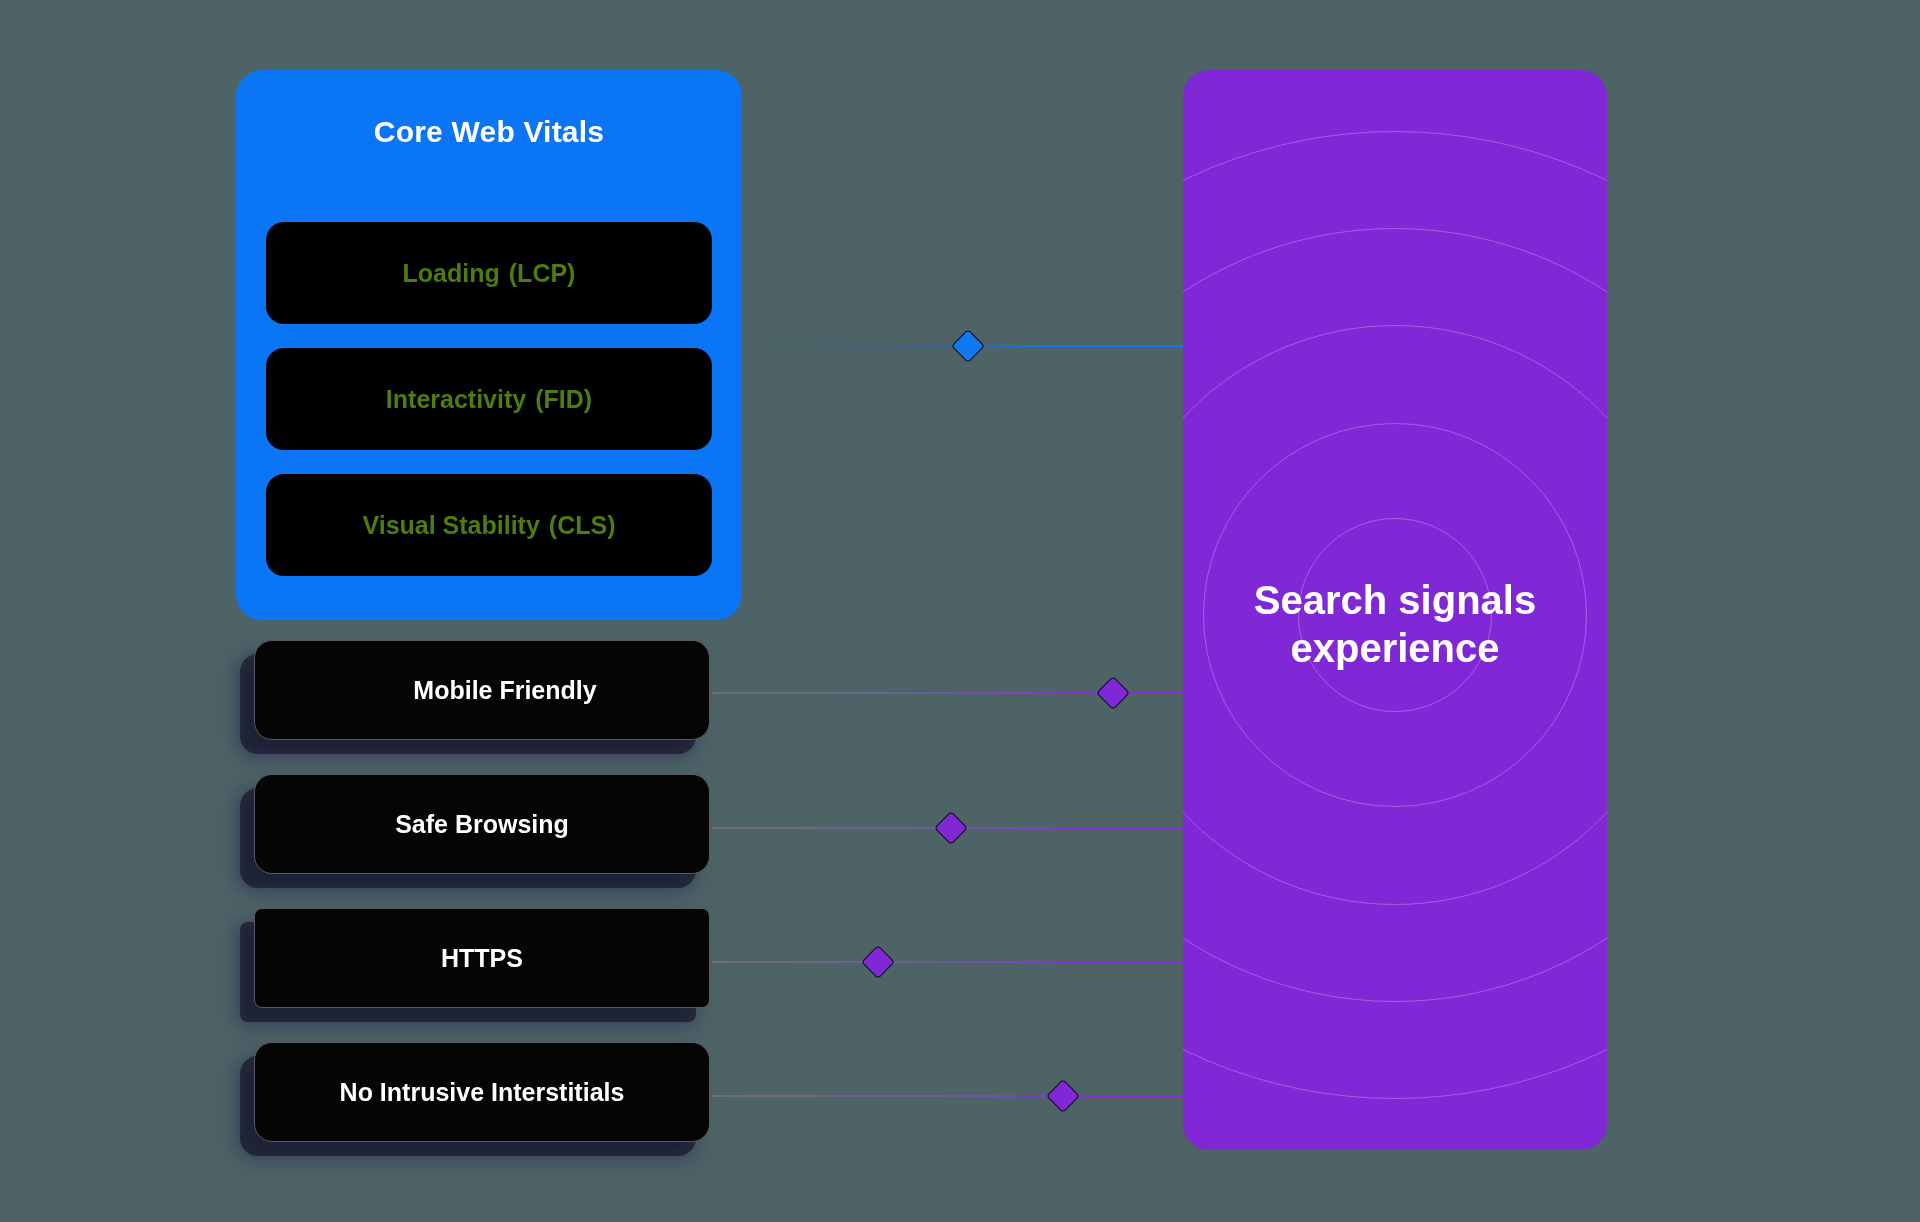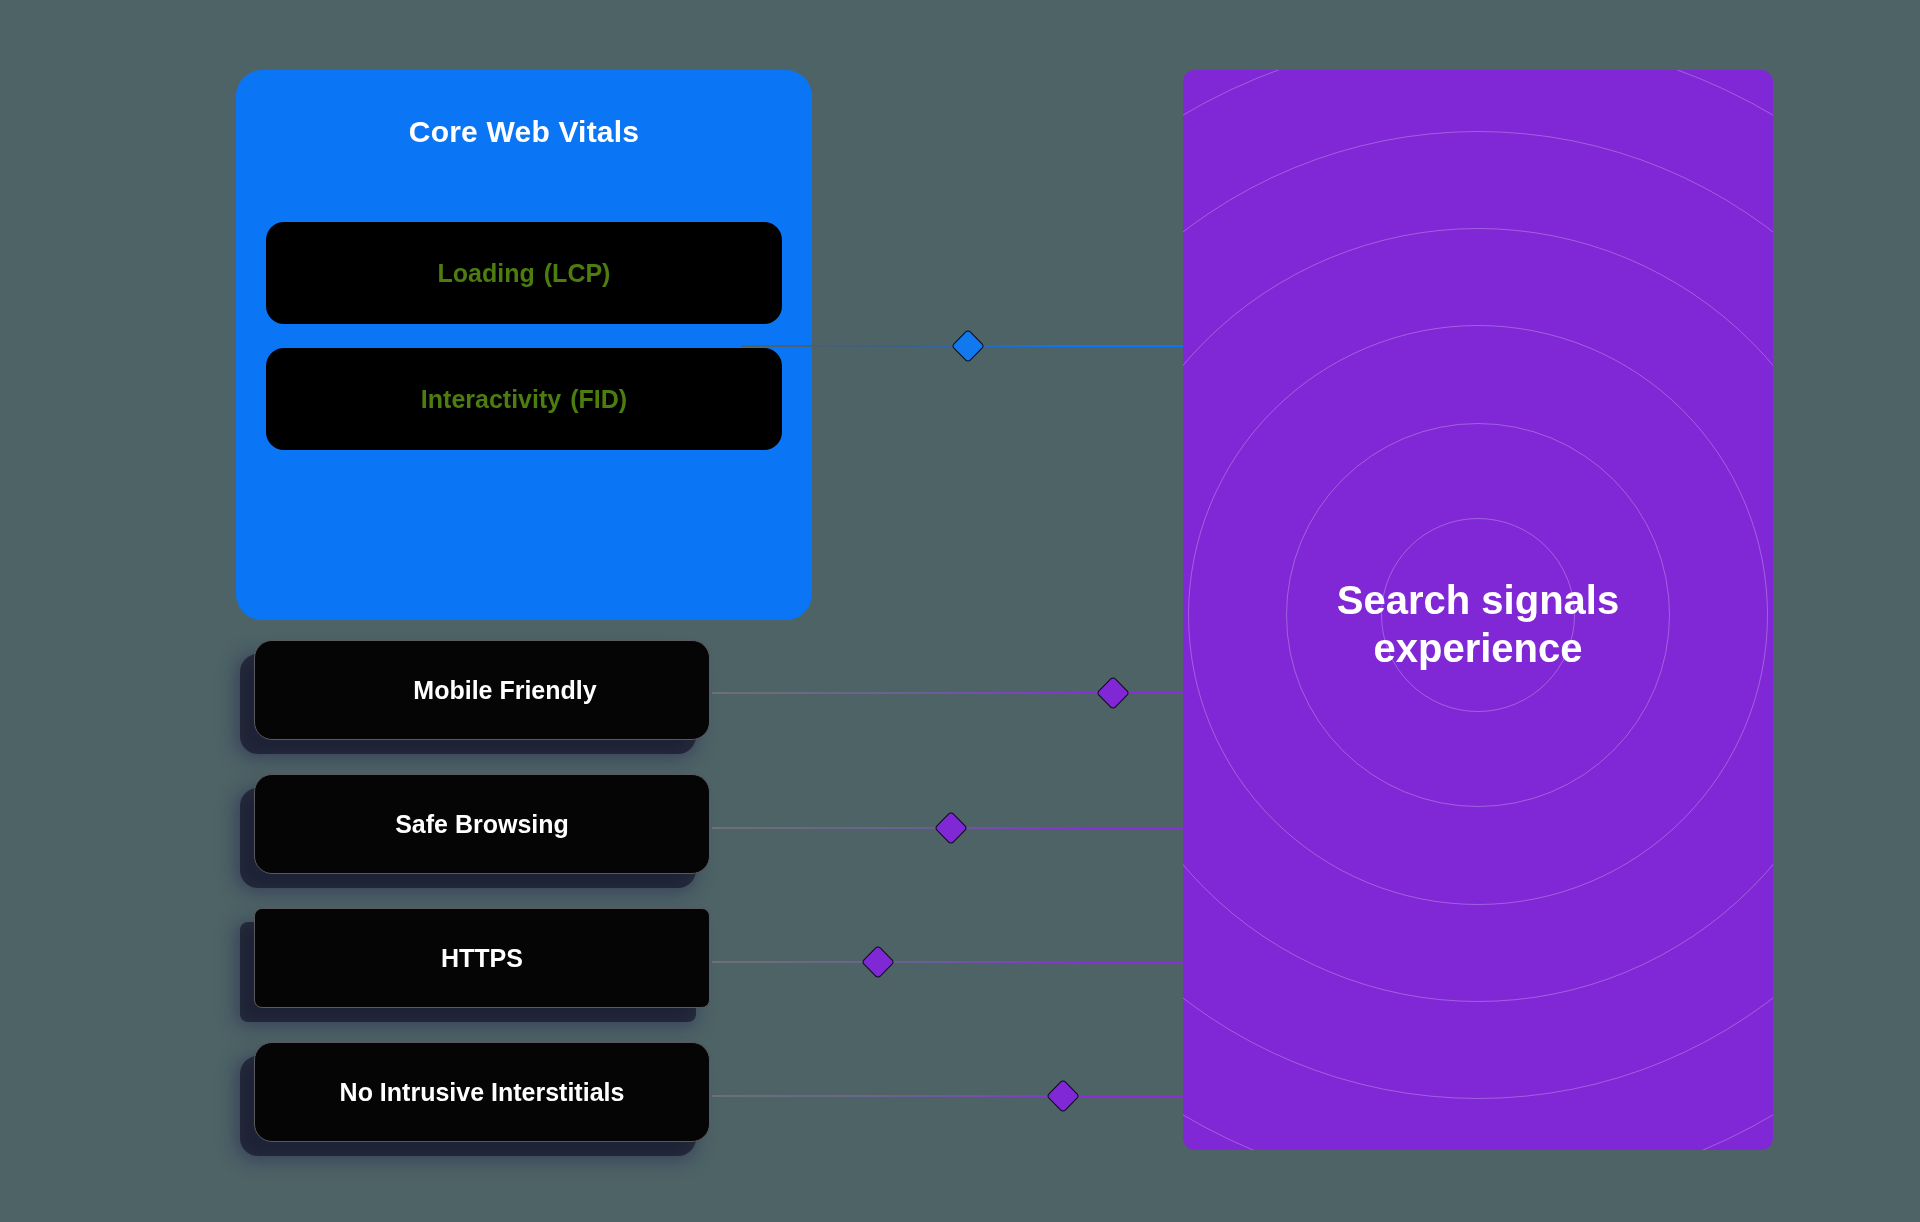--- a/index.html
+++ b/index.html
@@ -18,21 +18,21 @@
     width: 1920px;
     height: 1222px;
     background: #4d6366;
   }
 
   
   .cwv-panel {
     position: absolute;
     left: 236px;
     top: 70px;
-    width: 576px;
+    width: 506px;
     height: 550px;
     background: #0b76f5;
     border-radius: 26px;
     box-sizing: border-box;
     padding: 17px;
   }
   .cwv-title {
     position: absolute;
     left: 0;
     right: 0;
@@ -131,24 +131,24 @@
   .connector.purple .diamond {
     background: #8128d6;
     box-shadow: 0 0 0 1px #0a0a18;
   }
 
   
   .hub {
     position: absolute;
     left: 1183px;
     top: 70px;
-    width: 590px;
+    width: 424px;
     height: 1080px;
     background: #8128d6;
-    border-radius: 12px;
+    border-radius: 26px;
     overflow: hidden;
   }
   .hub .rings {
     position: absolute;
     left: 0;
     top: 0;
     width: 100%;
     height: 100%;
   }
   .hub .ring {
@@ -189,20 +189,24 @@
   <div class="cwv-panel">
     <div class="cwv-title">Core Web Vitals</div>
     <div class="cwv-list">
       <div class="cwv-card">
         <span class="strong">Loading</span>
         <span class="light">(LCP)</span>
       </div>
       <div class="cwv-card">
         <span class="strong">Interactivity</span>
         <span class="light">(FID)</span>
+      </div>
+      <div class="cwv-card">
+        <span class="strong">Visual Stability</span>
+        <span class="light">(CLS)</span>
       </div>
     </div>
   </div>
 
   <div class="signal-card s0">
     <span>Mobile Friendly</span>
   </div>
   <div class="signal-card s1">
     <span>Safe Browsing</span>
   </div>

